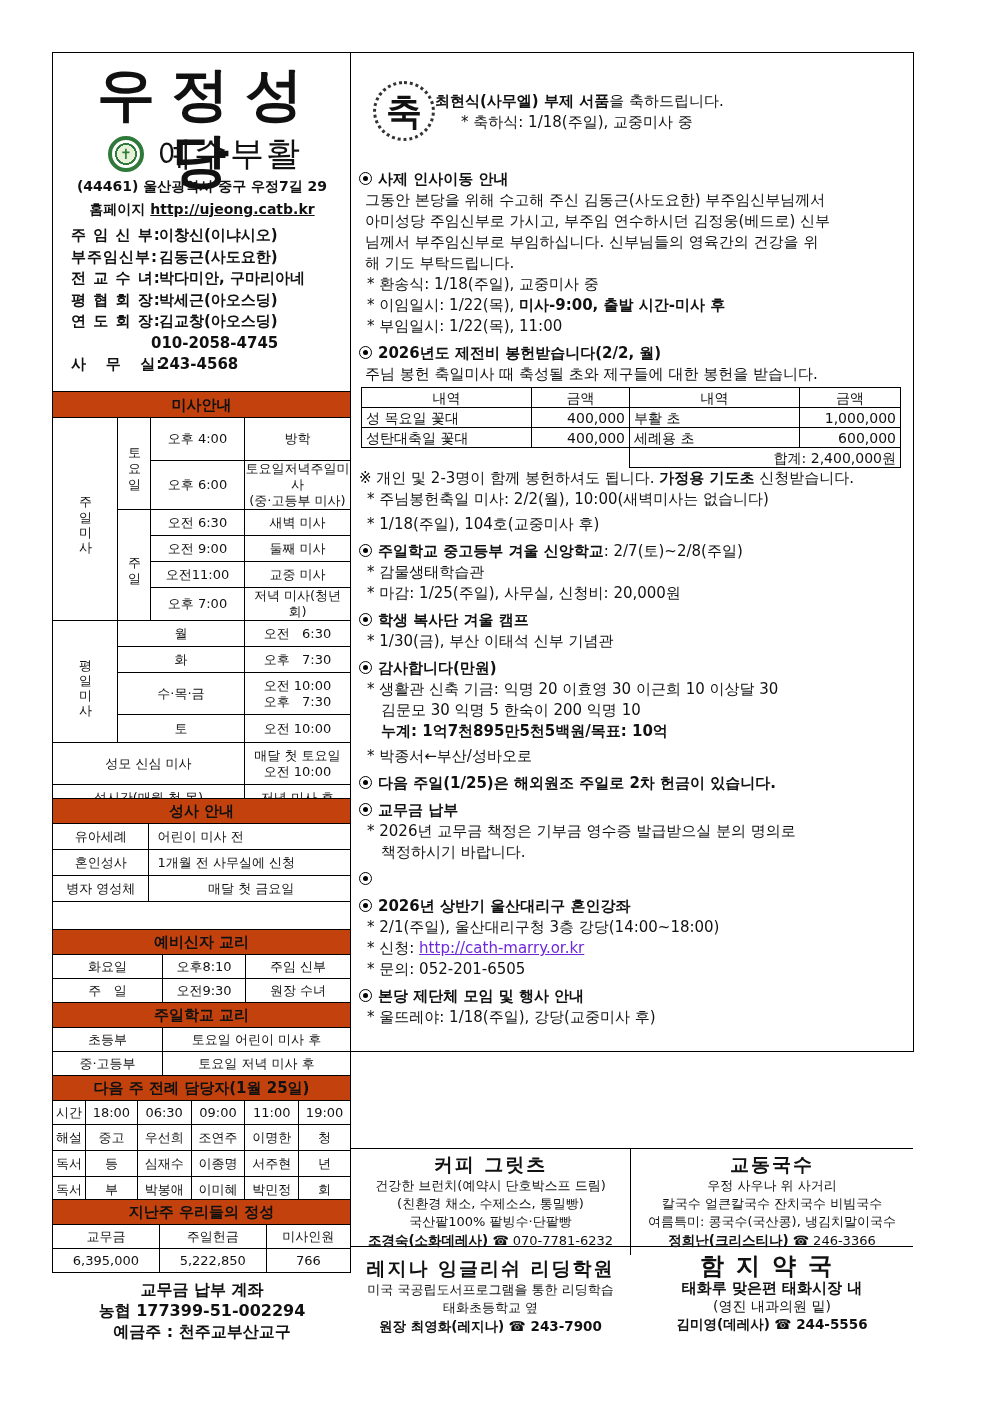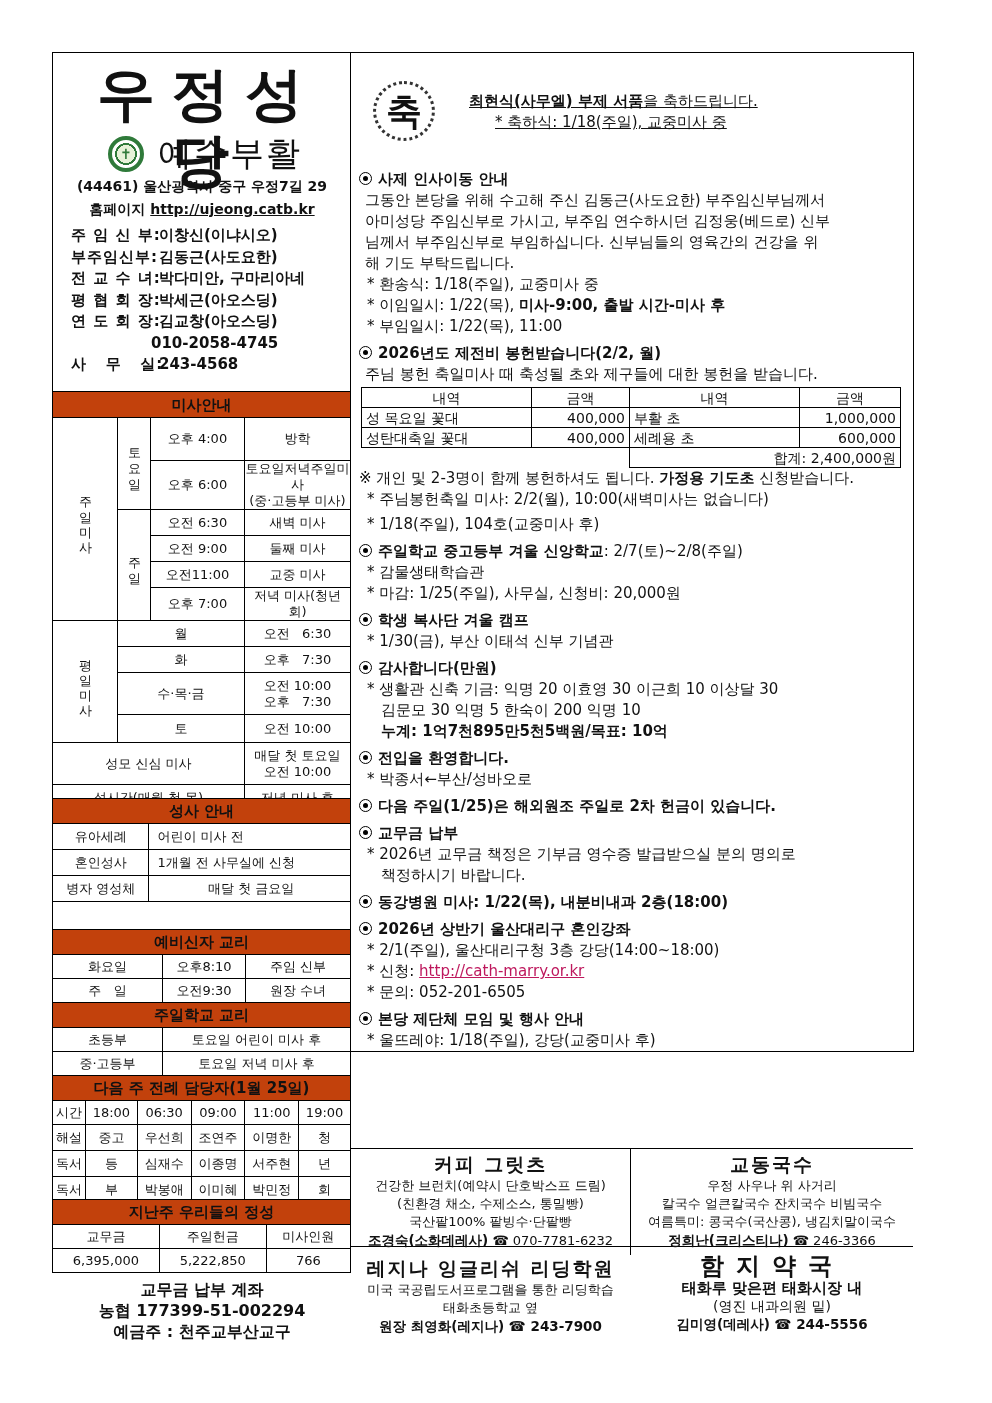--- a/index.html
+++ b/index.html
@@ -30,38 +30,38 @@
   .sec-h { background: #c2410c; font-size: 15px; font-weight: bold; height: 25px; }
   .vert { writing-mode: vertical-rl; text-orientation: upright; letter-spacing: 2px; font-size: 13px; }
 
   .mass { position: absolute; top: 338px; left: -1px; width: 299px; }
   .mass td { height: 26px; }
 
   
   .rc { padding: 0 16px 0 8px; font-size: 15px; line-height: 21px; }
   .congrats { display: flex; align-items: flex-start; padding-top: 28px; padding-left: 14px; height: 110px; }
   .emblem { width: 62px; height: 60px; border-radius: 50%; position: relative; display: flex; align-items: center; justify-content: center; font-size: 36px; font-weight: bold; border: 3px dotted #333; }
-  .congrats .ctext { margin-left: 34px; margin-top: 10px; text-decoration: underline; }
+  .congrats .ctext { margin-top: 10px; }
   .bold { font-weight: bold; }
   .bullet-h { font-weight: bold; margin-top: 6px; }
   .bullet-h .dot { display: inline-block; width: 13px; height: 13px; border: 1.5px solid #000; border-radius: 50%; position: relative; margin-right: 6px; vertical-align: -1px; }
   .bullet-h .dot::after { content: ""; position: absolute; left: 2.5px; top: 2.5px; width: 5px; height: 5px; border-radius: 50%; background: #000; }
   .item { padding-left: 8px; }
   .item.star::before { content: "* "; }
   .para { padding-left: 6px; }
   .indent { padding-left: 22px; }
 
   .fund { width: 540px; margin: 2px 0 0 2px; }
   .fund td { font-size: 14px; height: 20px; padding: 0 4px; }
   .fund .l { text-align: left; }
   .fund .r { text-align: right; }
   .fund .tot { text-align: right; }
   .fund .none { border: none; }
 
-  .link { color: #be185d; text-decoration: underline; }
+  .link { color: #6d28d9; text-decoration: underline; }
 
   
   .ad { position: absolute; text-align: center; font-size: 13px; line-height: 18px; }
   .ad .name { font-size: 19px; font-weight: bold; line-height: 26px; letter-spacing: 2px; }
   .ad .owner { font-weight: bold; font-size: 13.5px; }
   .ad1 { left: 0; top: 0; width: 280px; height: 98px; border-right: 1.5px solid #000; border-bottom: 1.5px solid #000; padding-top: 2px; }
   .ad2 { left: 280px; top: 0; right: 0; height: 98px; border-bottom: 1.5px solid #000; padding-top: 2px; }
   .ad3 { left: 0; top: 98px; width: 280px; bottom: 0; border-right: 1.5px solid #000; padding-top: 8px; }
   .ad4 { left: 280px; top: 98px; right: 0; bottom: 0; padding-top: 6px; }
   .ad4 .name { font-size: 24px; letter-spacing: 12px; }
@@ -370,36 +370,35 @@
     </div>
 
     <div style="margin-top:4px">
       <div class="bullet-h"><span class="dot"></span><span>감사합니다(만원)</span></div>
       <div class="item star">생활관 신축 기금: 익명 20 이효영 30 이근희 10 이상달 30</div>
       <div class="indent">김문모 30 익명 5 한숙이 200 익명 10</div>
       <div class="indent bold">누계: 1억7천895만5천5백원/목표: 10억</div>
     </div>
 
     <div style="margin-top:4px">
-      <div class="bullet-h"><span class="dot"></span><span>전입을 환영합니다.</span></div>
       <div class="item star">박종서←부산/성바오로</div>
     </div>
 
     <div style="margin-top:4px">
       <div class="bullet-h"><span class="dot"></span><span>다음 주일(1/25)은 해외원조 주일로 2차 헌금이 있습니다.</span></div>
     </div>
 
     <div style="margin-top:4px">
       <div class="bullet-h"><span class="dot"></span><span>교무금 납부</span></div>
       <div class="item star">2026년 교무금 책정은 기부금 영수증 발급받으실 분의 명의로</div>
       <div class="indent">책정하시기 바랍니다.</div>
     </div>
 
     <div style="margin-top:4px">
-      <div class="bullet-h"><span class="dot"></span><span>동강병원 미사: 1/22(목), 내분비내과 2층(18:00)</span></div>
+      <div class="bullet-h"><span class="dot"></span></div>
     </div>
 
     <div style="margin-top:4px">
       <div class="bullet-h"><span class="dot"></span><span>2026년 상반기 울산대리구 혼인강좌</span></div>
       <div class="item star">2/1(주일), 울산대리구청 3층 강당(14:00~18:00)</div>
       <div class="item star"><span>신청: </span><a class="link">http://cath-marry.or.kr</a></div>
       <div class="item star">문의: 052-201-6505</div>
     </div>
 
     <div style="margin-top:4px">

